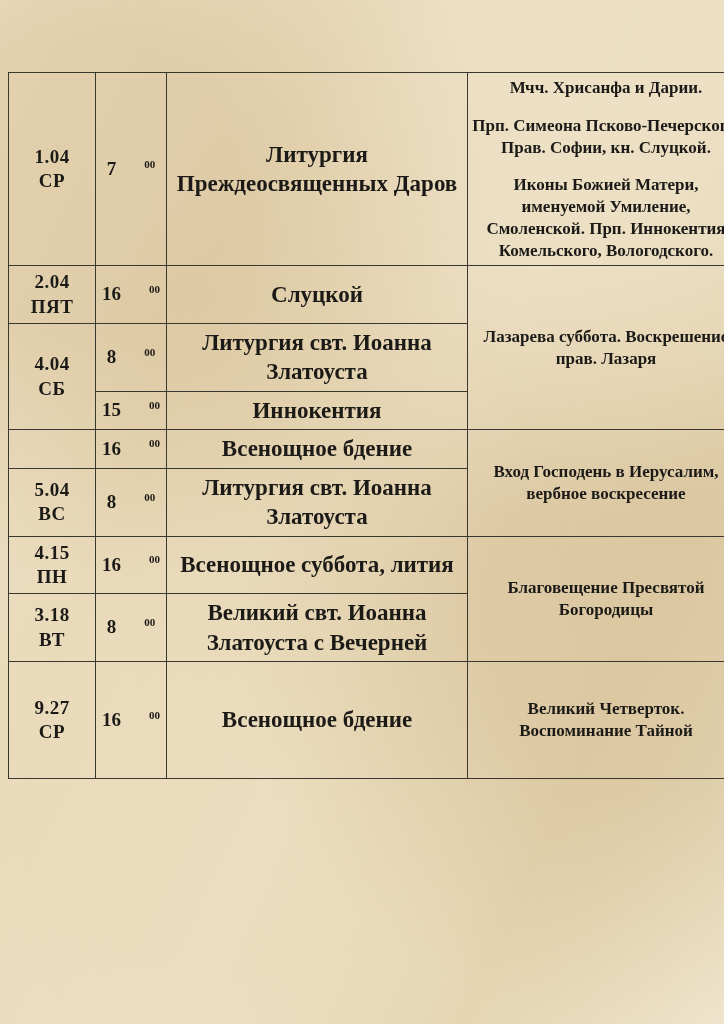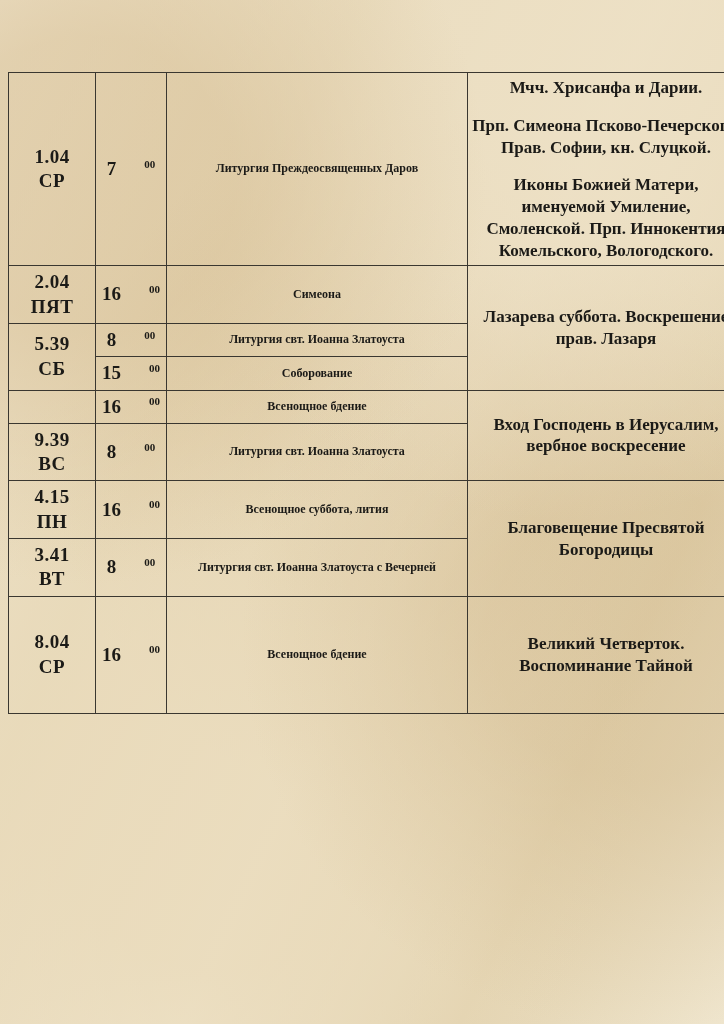--- a/index.html
+++ b/index.html
@@ -61,21 +61,21 @@
     font-size: 19px;
     white-space: nowrap;
   }
   .time sup {
     font-size: 11px;
     vertical-align: super;
     line-height: 0;
     margin-left: 28px;
   }
   .serv {
-    font-size: 12px;
+    font-size: 23px;
   }
   .note {
     font-size: 17px;
   }
   .note p, .serv p {
     margin: 0;
   }
   .note p + p { margin-top: 16px; }
 
   .c-black { color: #17150f; }
@@ -113,67 +113,67 @@
 
         <tr>
           <td class="col-date date c-black">
             <span>2.04</span>
             <span class="d2">ПЯТ</span>
           </td>
           <td class="col-time time c-black">
             <span>16</span><sup>00</sup>
           </td>
           <td class="col-serv serv c-black">
-            <span>Симеона</span>
+            <span>Слуцкой</span>
           </td>
           <td class="col-note note c-black pad-note" rowspan="3">
             <p>Лазарева суббота. Воскрешение прав. Лазаря</p>
           </td>
         </tr>
 
         <tr>
           <td class="col-date date c-black" rowspan="2">
-            <span>5.39</span>
+            <span>4.04</span>
             <span class="d2">СБ</span>
           </td>
           <td class="col-time time c-black">
             <span>8</span><sup>00</sup>
           </td>
           <td class="col-serv serv c-black">
             <span>Литургия свт. Иоанна Златоуста</span>
           </td>
         </tr>
 
         <tr>
           <td class="col-time time c-black">
             <span>15</span><sup>00</sup>
           </td>
           <td class="col-serv serv c-black">
-            <span>Соборование</span>
+            <span>Иннокентия</span>
           </td>
         </tr>
 
         <tr>
           <td class="col-date date c-black">
             <span></span>
           </td>
           <td class="col-time time c-red">
             <span>16</span><sup>00</sup>
           </td>
           <td class="col-serv serv c-red">
             <span>Всенощное бдение</span>
           </td>
           <td class="col-note note c-red pad-note" rowspan="2">
             <p>Вход Господень в Иерусалим, вербное воскресение</p>
           </td>
         </tr>
 
         <tr>
           <td class="col-date date c-red">
-            <span>9.39</span>
+            <span>5.04</span>
             <span class="d2">ВС</span>
           </td>
           <td class="col-time time c-red">
             <span>8</span><sup>00</sup>
           </td>
           <td class="col-serv serv c-red">
             <span>Литургия свт. Иоанна Златоуста</span>
           </td>
         </tr>
 
@@ -188,34 +188,34 @@
           <td class="col-serv serv c-blue">
             <span>Всенощное суббота, лития</span>
           </td>
           <td class="col-note note c-blue pad-note" rowspan="2">
             <p>Благовещение Пресвятой Богородицы</p>
           </td>
         </tr>
 
         <tr>
           <td class="col-date date c-blue">
-            <span>3.41</span>
+            <span>3.18</span>
             <span class="d2">ВТ</span>
           </td>
           <td class="col-time time c-blue">
             <span>8</span><sup>00</sup>
           </td>
           <td class="col-serv serv c-blue">
-            <span>Литургия свт. Иоанна Златоуста с Вечерней</span>
+            <span>Великий свт. Иоанна Златоуста с Вечерней</span>
           </td>
         </tr>
 
         <tr>
           <td class="col-date date c-black" style="height:108px;">
-            <span>8.04</span>
+            <span>9.27</span>
             <span class="d2">СР</span>
           </td>
           <td class="col-time time c-black">
             <span>16</span><sup>00</sup>
           </td>
           <td class="col-serv serv c-black">
             <span>Всенощное бдение</span>
           </td>
           <td class="col-note note c-black pad-note">
             <p>Великий Четверток. Воспоминание Тайной</p>

